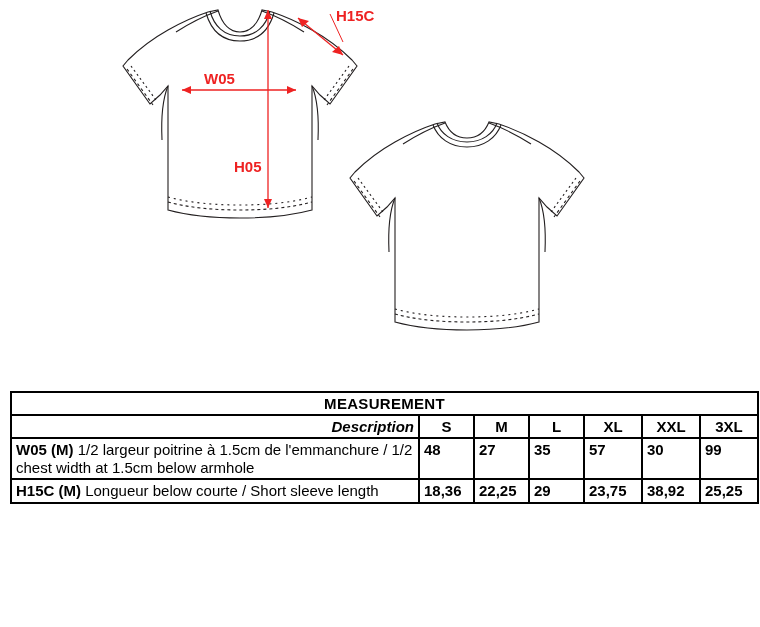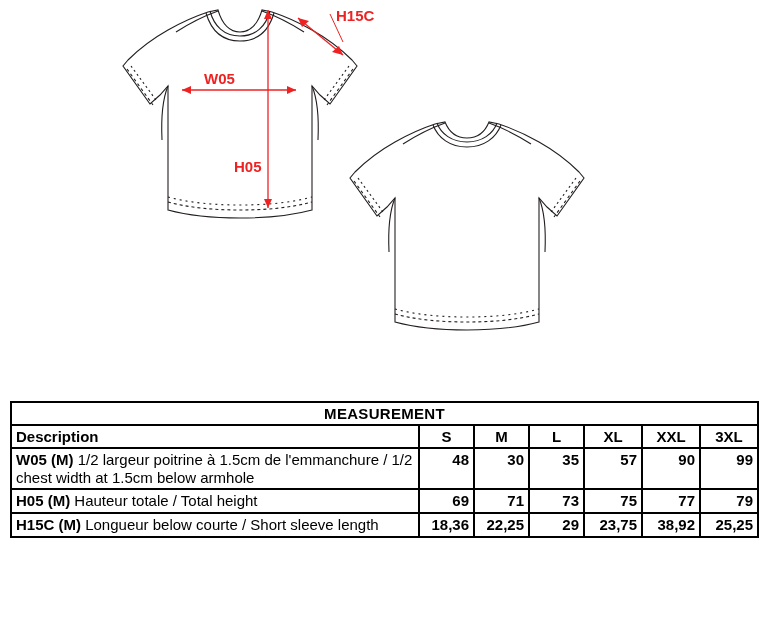--- a/index.html
+++ b/index.html
@@ -25,62 +25,63 @@
     height: 400px;
   }
   #illustration svg {
     display: block;
   }
 
   
   #measurement-table {
     position: absolute;
     left: 10px;
-    top: 401px;
+    top: 391px;
     width: 740px;
     border-collapse: collapse;
     table-layout: fixed;
   }
   #measurement-table td,
   #measurement-table th {
     border: 2px solid #000;
     padding: 2px 4px;
     font-size: 15px;
     vertical-align: top;
   }
   .title-cell {
     text-align: center;
     font-weight: bold;
     font-size: 17px;
     padding: 3px 0 4px 0;
     letter-spacing: 0.3px;
   }
   .desc-header {
-    text-align: left;
+    text-align: right;
     font-weight: bold;
     font-size: 16px;
     padding: 3px 0 4px 0;
+    font-style: italic;
   }
   .size-header {
     text-align: center;
     font-weight: bold;
     font-size: 15px;
     padding: 3px 0 4px 0;
   }
   .desc-cell {
     font-size: 14.5px;
     line-height: 1.18;
     padding: 3px 5px 4px 5px;
     margin-left: 7px;
   }
   .desc-cell b {
     font-weight: bold;
   }
   .val-cell {
-    text-align: right;
+    text-align: left;
     font-weight: bold;
     font-size: 13.5px;
     padding-top: 3px;
   }
 
   
   col.c-desc { width: 408px; }
   col.c-size { width: 55px; }
   col.c-size-wide { width: 58px; }
 </style>
@@ -216,36 +217,27 @@
       <td class="size-header">M</td>
       <td class="size-header">L</td>
       <td class="size-header">XL</td>
       <td class="size-header">XXL</td>
       <td class="size-header">3XL</td>
     </tr>
 
     <tr>
       <td class="desc-cell"><b>W05 (M)</b><span> 1/2 largeur poitrine à 1.5cm de l'emmanchure / 1/2 chest width at 1.5cm below armhole</span></td>
       <td class="val-cell">48</td>
-      <td class="val-cell">30</td>
+      <td class="val-cell">27</td>
       <td class="val-cell">35</td>
       <td class="val-cell">57</td>
-      <td class="val-cell">90</td>
+      <td class="val-cell">30</td>
       <td class="val-cell">99</td>
     </tr>
 
-    <tr>
-      <td class="desc-cell"><b>H05 (M)</b><span> Hauteur totale / Total height</span></td>
-      <td class="val-cell">69</td>
-      <td class="val-cell">71</td>
-      <td class="val-cell">73</td>
-      <td class="val-cell">75</td>
-      <td class="val-cell">77</td>
-      <td class="val-cell">79</td>
-    </tr>
 
     <tr>
       <td class="desc-cell"><b>H15C (M)</b><span> Longueur below courte / Short sleeve length</span></td>
       <td class="val-cell">18,36</td>
       <td class="val-cell">22,25</td>
       <td class="val-cell">29</td>
       <td class="val-cell">23,75</td>
       <td class="val-cell">38,92</td>
       <td class="val-cell">25,25</td>
     </tr>

